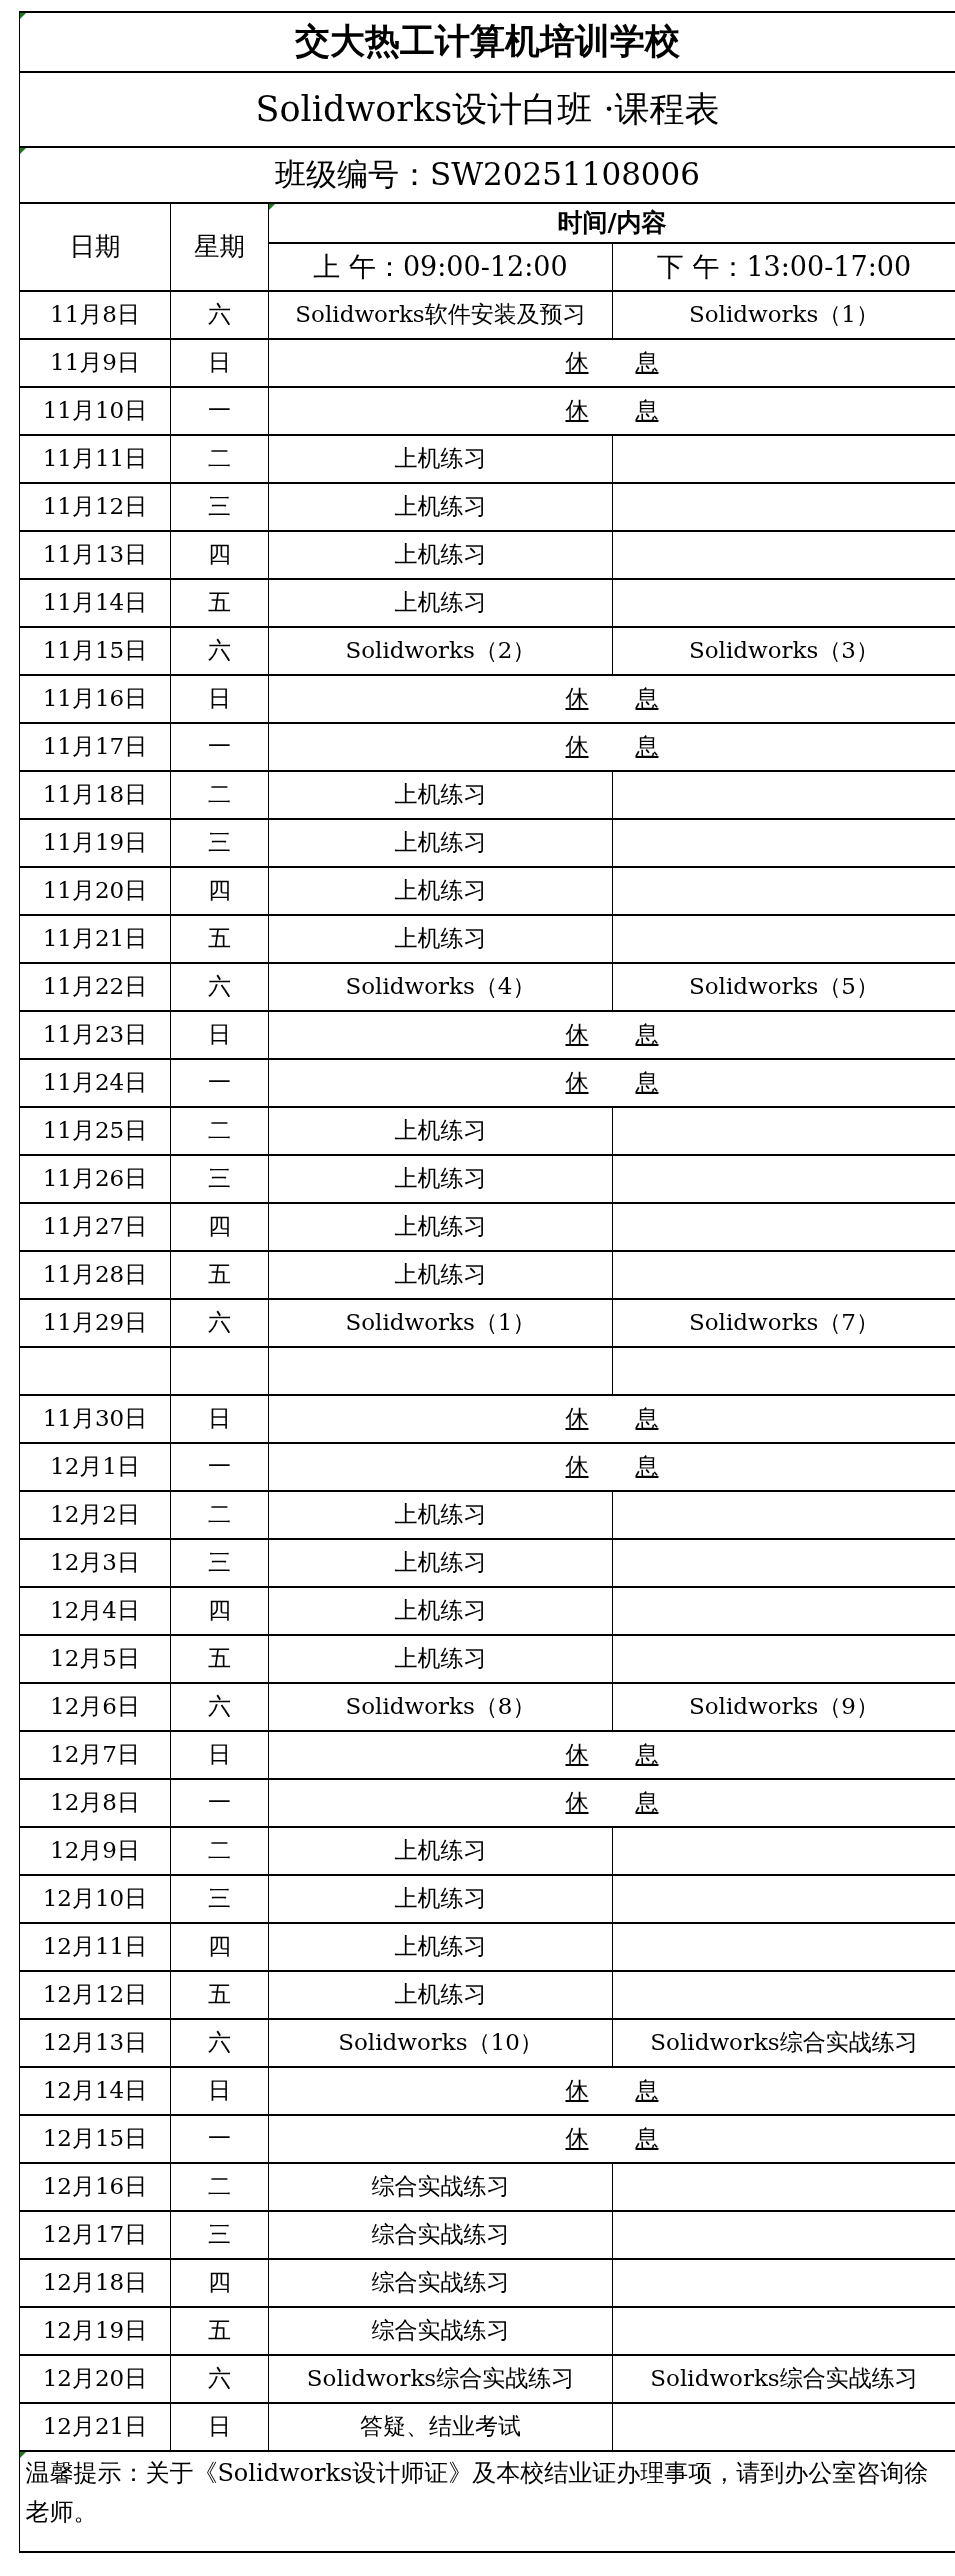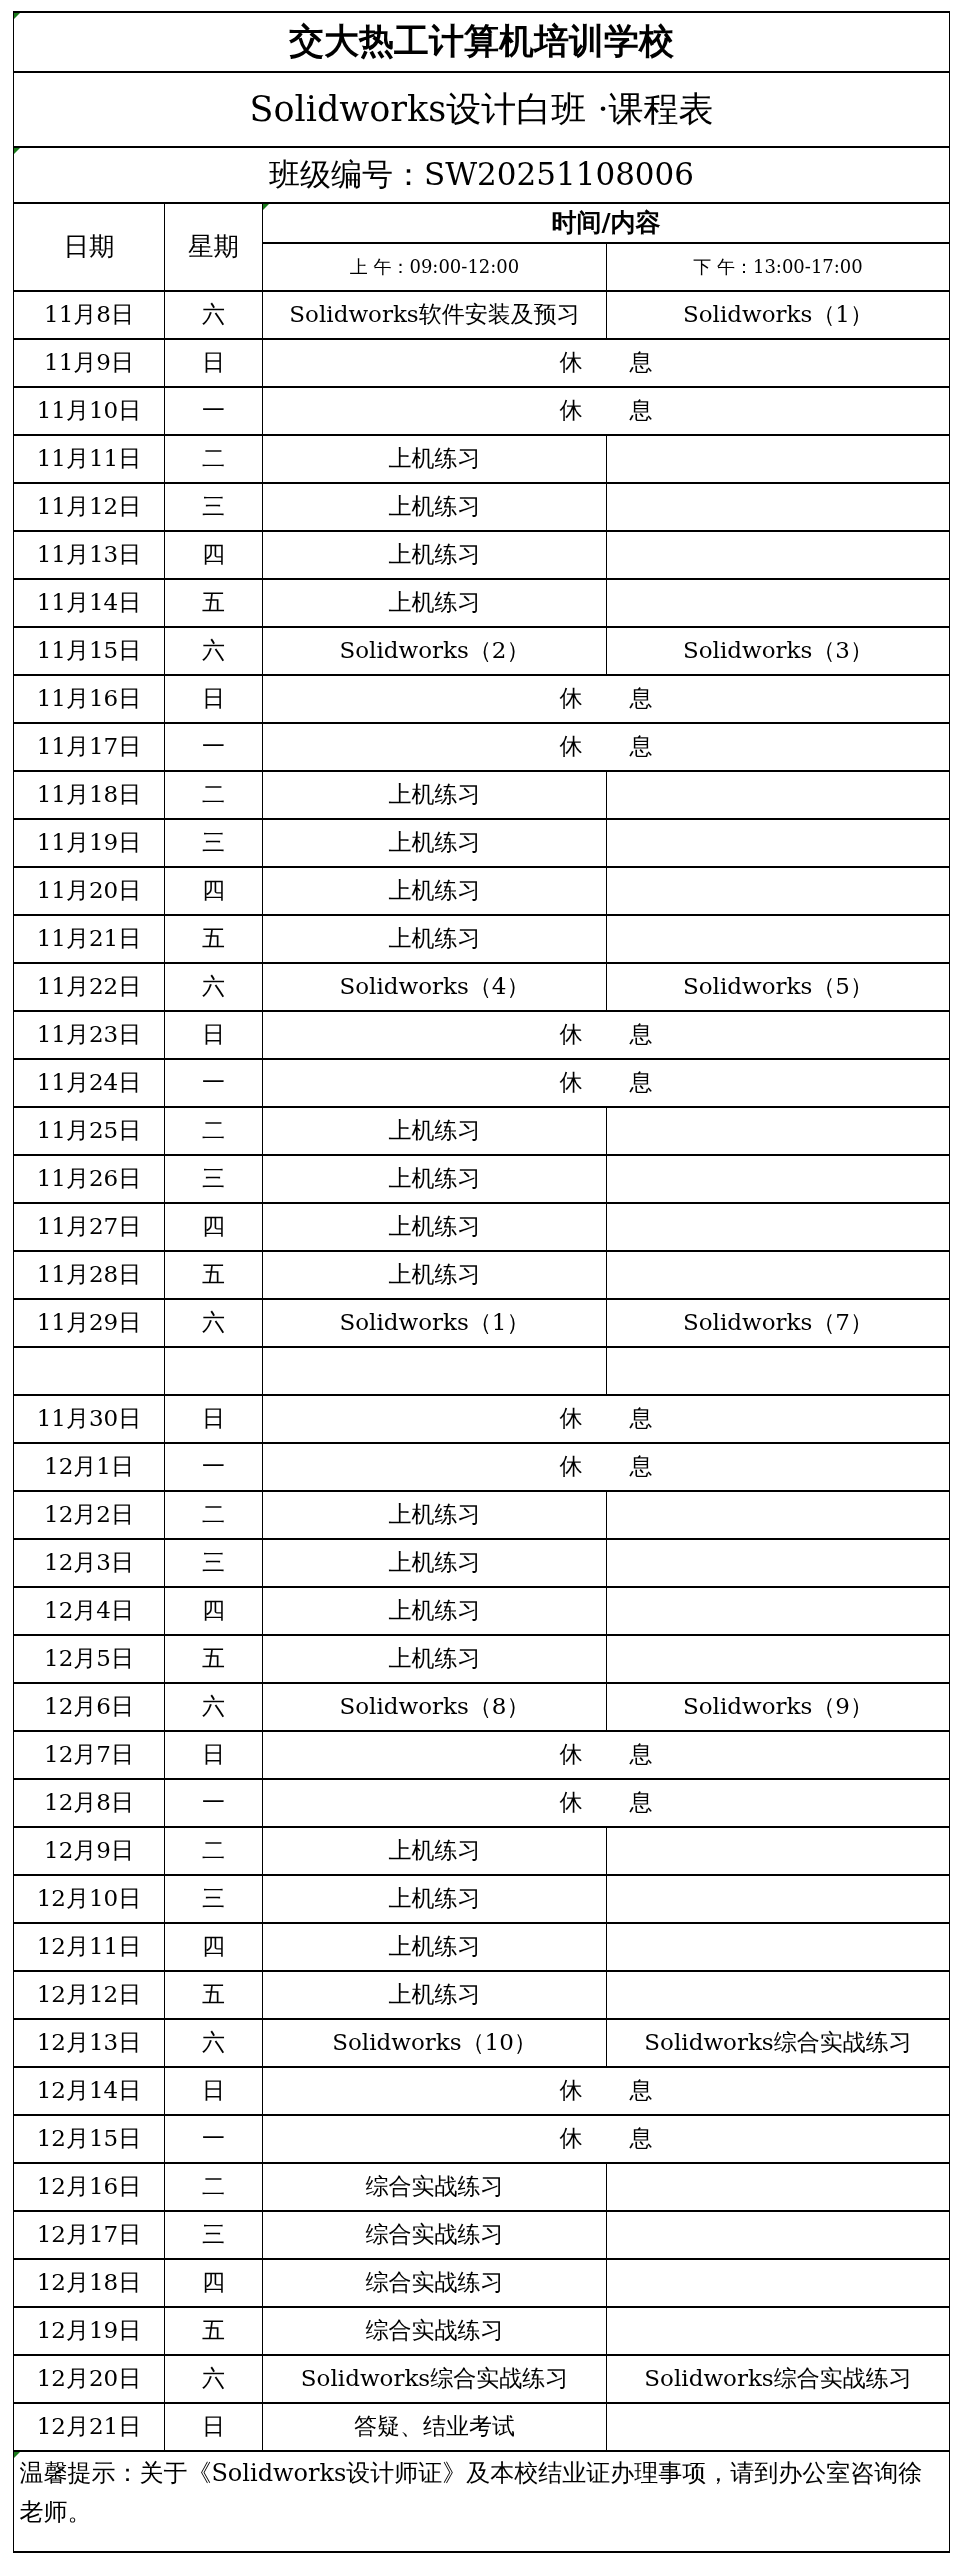--- a/index.html
+++ b/index.html
@@ -1,27 +1,27 @@
 <!DOCTYPE html>
 <html style="font-size:10.8px"><head>
 <meta charset="utf-8">
 <style>
   html, body { margin:0; padding:0; background:#fff; }
   body { width:956px; height:2576px; position:relative; font-family:"DejaVu Serif","Liberation Serif",serif; color:#000; }
-  .sheet { position:absolute; left:13px; top:10.8px; width:935px; }
+  .sheet { position:absolute; left:19px; top:10.8px; width:935px; }
   table { border-collapse:collapse; width:935px; table-layout:fixed; }
   td { border-left:1.3px solid #000; border-right:1.3px solid #000; border-top:2px solid #000; border-bottom:2px solid #000; text-align:center; vertical-align:middle; padding:0; font-size:23px; white-space:nowrap; position:relative; }
   .title td { height:58px; font-size:35px; font-weight:bold; }
   .subtitle td { height:73px; font-size:35px; }
   .classno td { height:54px; font-size:31px; }
   .hdr1 td.period { height:38px; font-size:25px; font-weight:bold; }
-  .hdr2 td { height:46px; font-size:18px; }
+  .hdr2 td { height:46px; font-size:27px; }
   .hdr1 td.datehdr, .hdr1 td.wkhdr { font-size:25.5px;margin-left:48px; }
   .row td { height:46px; }
-  .rest { letter-spacing:0; }
+  .rest { letter-spacing:0;text-decoration:underline; }
   .rest span.gap { display:inline-block; width:47px; }
   .footer td { height:91px; text-align:left; font-size:24px; white-space:normal; line-height:39px; padding:2.7px 5.4px 5.4px 5.4px; vertical-align:top; }
   .warn { color:#000000; }
   .marker::before { content:""; position:absolute; left:0; top:0; width:0; height:0; border-top:6px solid #1a7a1a; border-right:6px solid transparent; }
 </style>
 </head>
 <body>
 
 <div class="sheet">
   <table>

